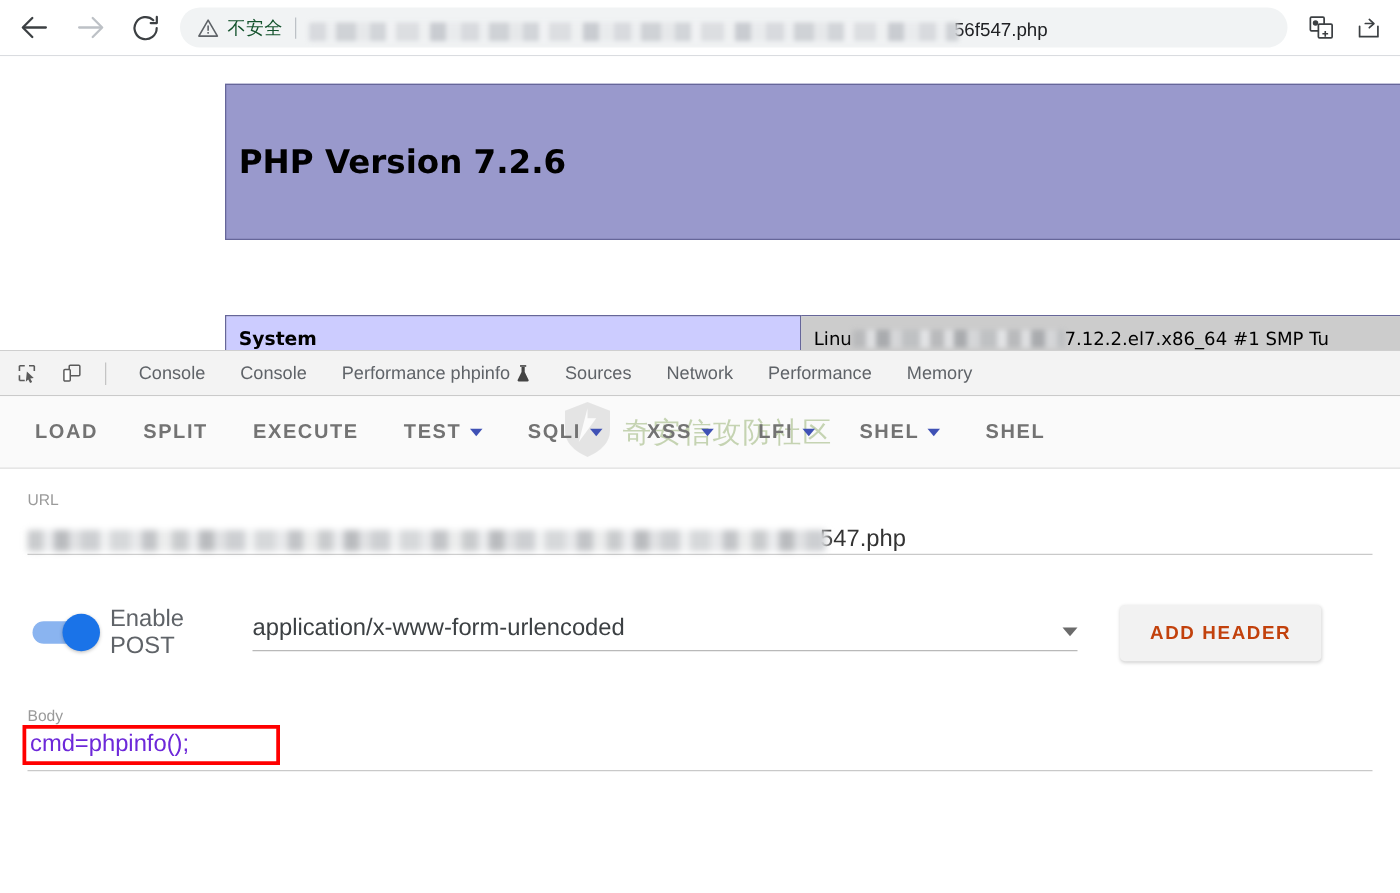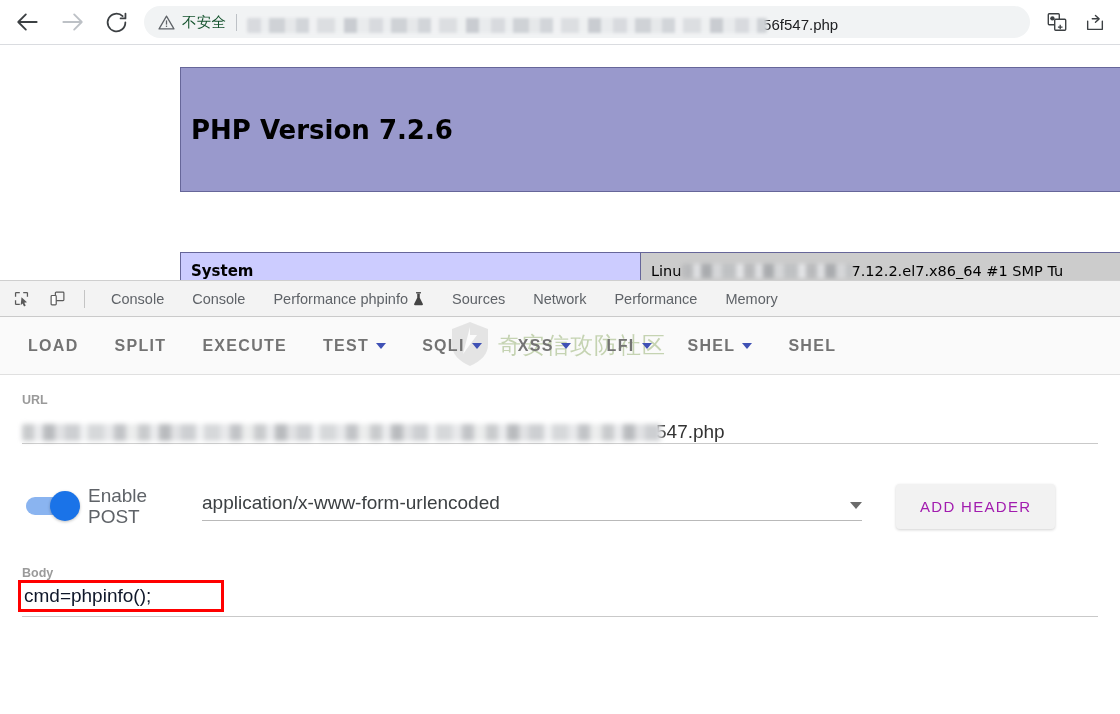--- a/index.html
+++ b/index.html
@@ -199,21 +199,20 @@
     font-family:"DejaVu Sans", sans-serif;
     font-size:23px; color:#4d7c0f; letter-spacing:1px;
   }
 
   
   .hb-body { padding:18px 22px 0 22px; position:relative; }
 
   .field-label {
     font-size:12.5px; color:#9a9a9a; margin-bottom:2px;
     font-family:"Liberation Sans", sans-serif;
-    font-weight:bold;
   }
   .field-line { border-bottom:1px solid #c9c9c9; }
 
   .url-row { margin-bottom:4px; }
   .url-value-row { display:flex; align-items:flex-end; height:34px; }
   .blur-longurl {
     height:17px; flex:none; width:640px;
     border-radius:2px;
     filter: blur(2.4px);
     background:
@@ -266,30 +265,30 @@
     border-right:6px solid transparent;
     border-top:7px solid #6b6b6b;
     margin-bottom:5px;
   }
 
   .add-header-btn {
     background:#f2f2f2;
     border:none; border-radius:4px;
     box-shadow:0 1px 3px rgba(0,0,0,0.18);
     padding:14px 24px;
-    font-size:15px; font-weight:normal; letter-spacing:1.3px;
-    color:#a21caf; cursor:pointer;
+    font-size:15px; font-weight:bold; letter-spacing:1.3px;
+    color:#c2410c; cursor:pointer;
     font-family:"Liberation Sans", sans-serif;
     white-space:nowrap;
   }
 
   .body-row { margin-top:26px; }
   .body-value-wrap { display:inline-block; position:relative; }
   .body-value {
-    font-size:19px; color:#0f172a;
+    font-size:19px; color:#6d28d9;
     padding:3px 6px 3px 2px;
     display:inline-block;
   }
   .redbox {
     position:absolute; left:-4px; top:-2px;
     width:206px; height:32px;
     border:3px solid #ff0000;
     pointer-events:none;
   }
   .body-underline {

